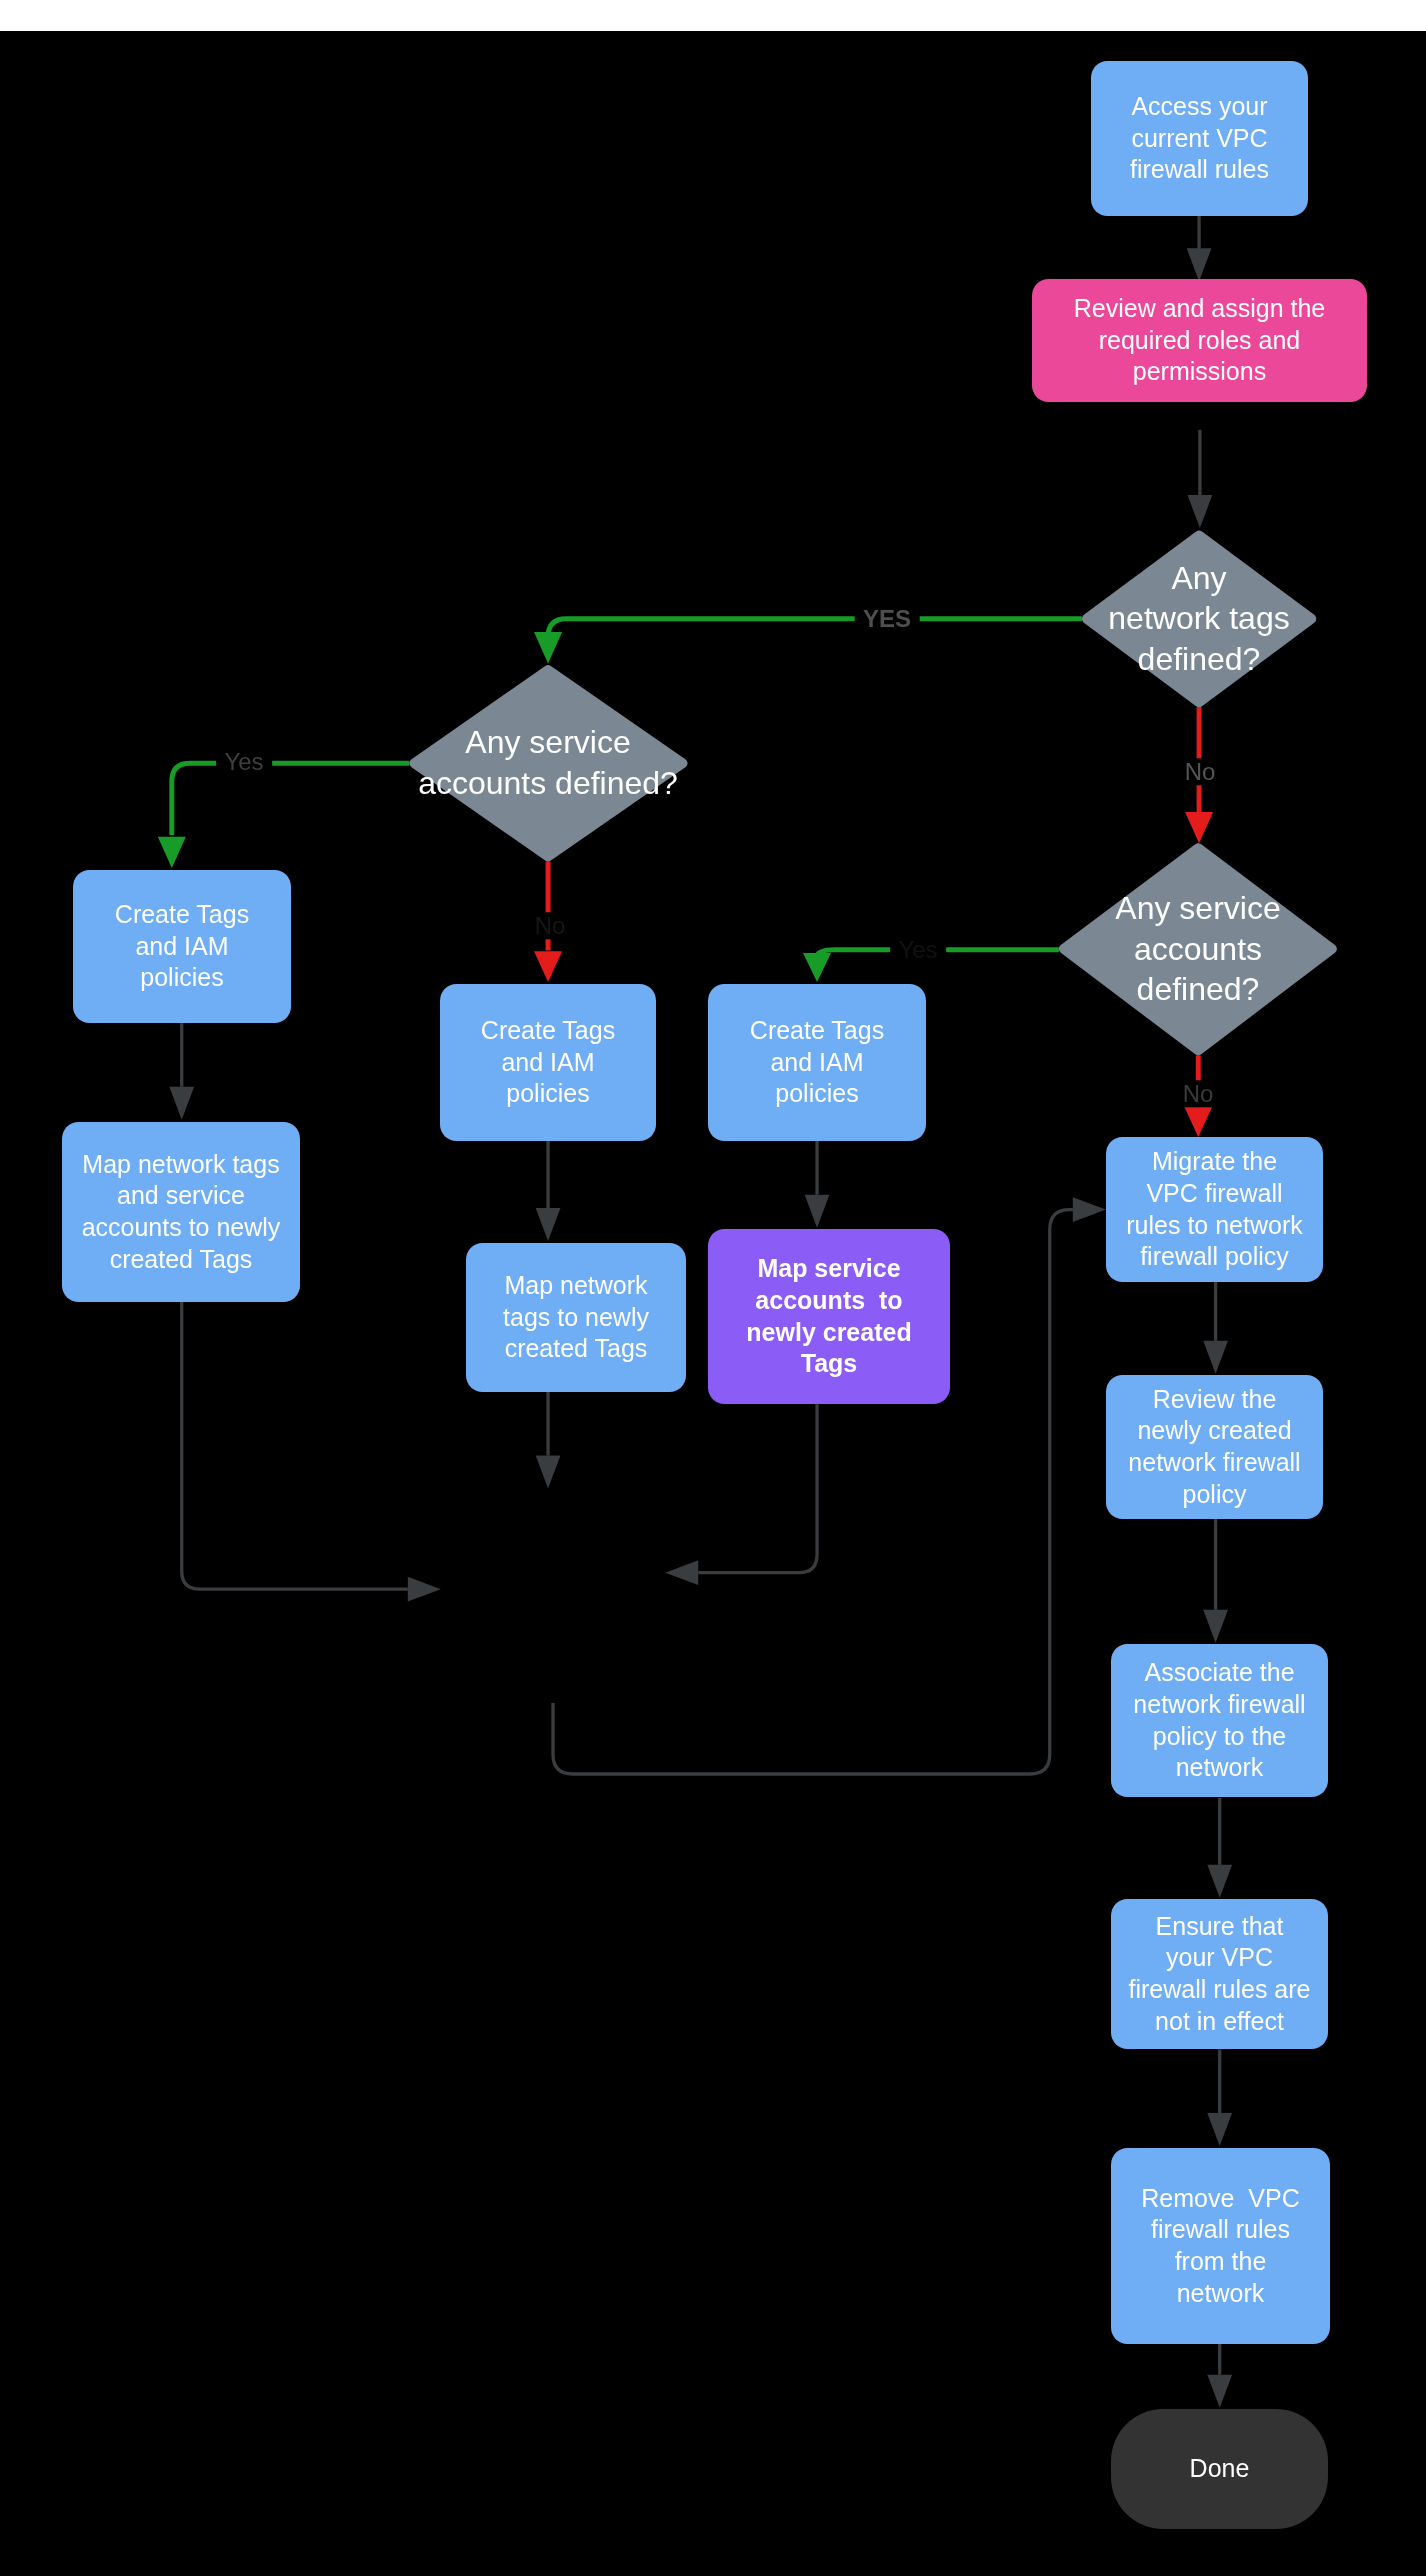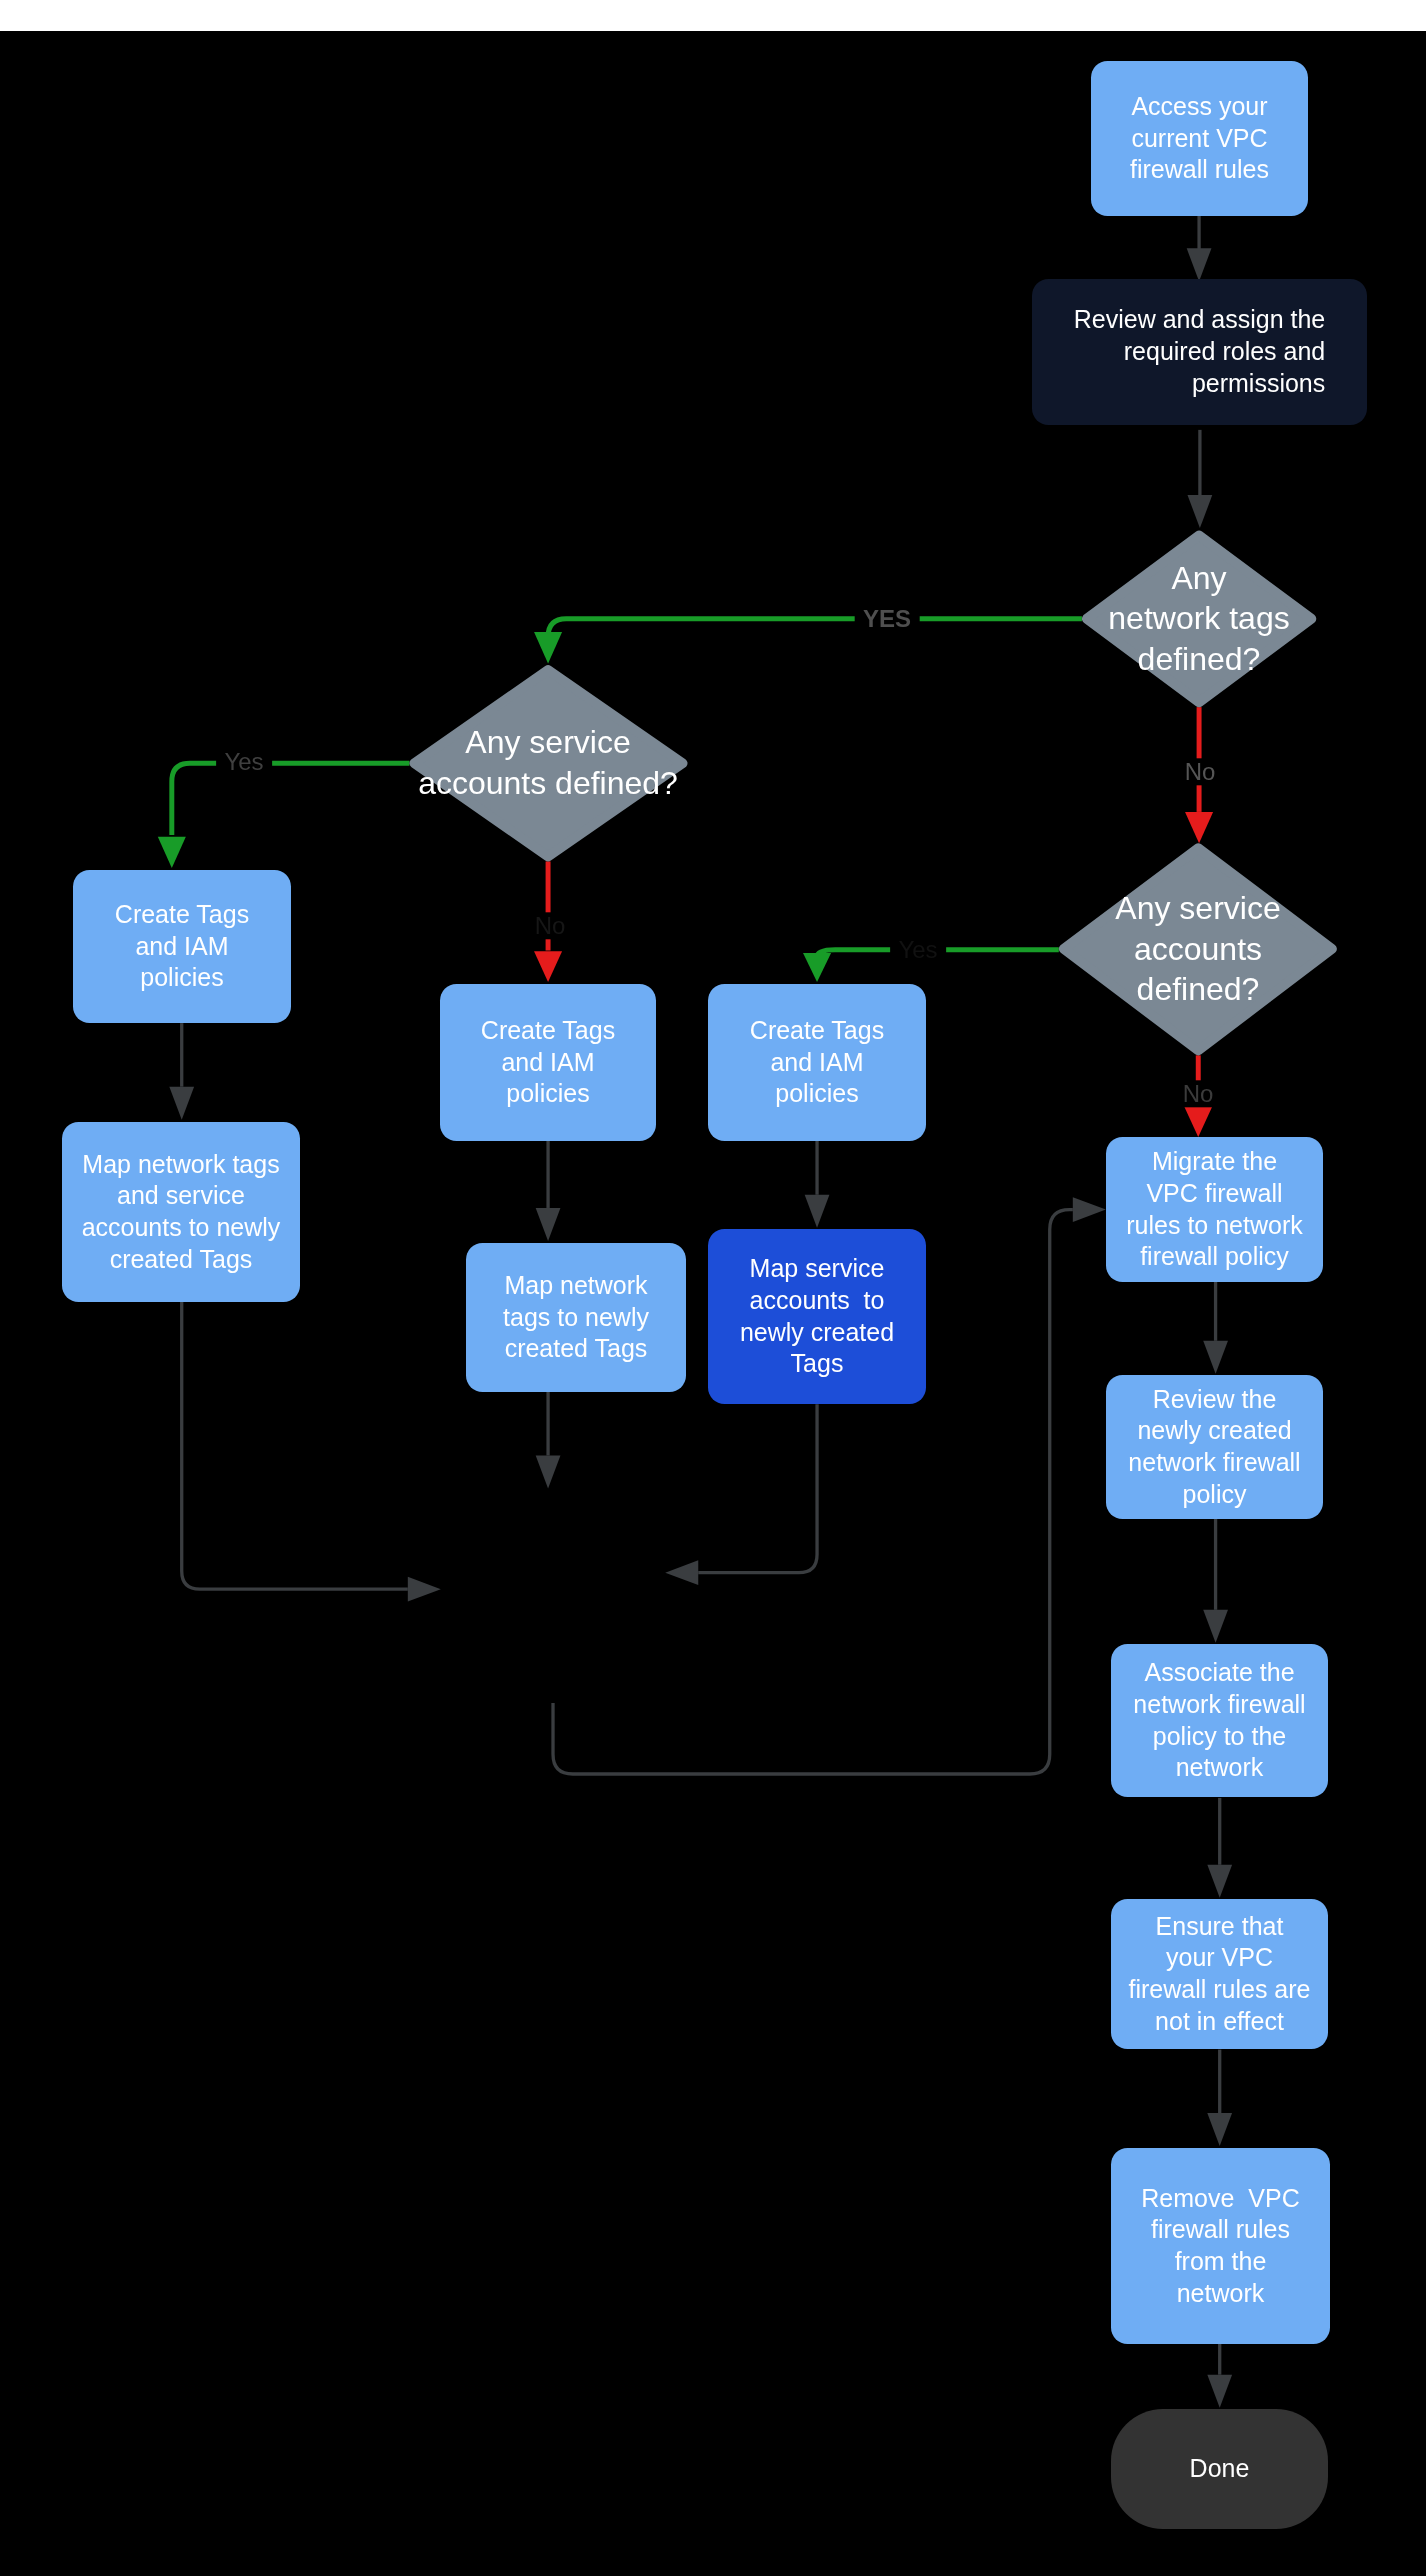--- a/index.html
+++ b/index.html
@@ -95,21 +95,21 @@
       <path d="M1452,1028 L1614,1150 L1452,1273 L1289,1150 Z" stroke="#7b8894" fill="#7b8894"></path>
     </g>
   </svg>
 
   <div class="node" style="left:1091px;top:61px;width:217px;height:155px;background:#6fadf4;">
       <span>Access your
 current VPC
 firewall rules</span>
     </div>
 
-  <div class="node" style="left:1032px;top:279px;width:335px;height:146px;background:#0f172a;text-align:right;">
+  <div class="node" style="left:1032px;top:279px;width:335px;height:123px;background:#ec4899;">
       <span>Review and assign the
 required roles and
 permissions</span>
     </div>
 
   <div class="node" style="left:73px;top:870px;width:218px;height:153px;background:#6fadf4;">
       <span>Create Tags
 and IAM
 policies</span>
     </div>
@@ -132,21 +132,21 @@
 accounts to newly
 created Tags</span>
     </div>
 
   <div class="node" style="left:439px;top:1243px;width:220px;height:149px;background:#6fadf4;margin-left:27px;">
       <span>Map network
 tags to newly
 created Tags</span>
     </div>
 
-  <div class="node" style="left:708px;top:1229px;width:218px;height:175px;background:#1d4ed8;">
+  <div class="node" style="left:708px;top:1229px;width:242px;height:175px;background:#8b5cf6;font-weight:bold;">
       <span>Map service
 accounts  to
 newly created
 Tags</span>
     </div>
 
 
   <div class="node" style="left:1106px;top:1137px;width:217px;height:145px;background:#6fadf4;">
       <span>Migrate the
 VPC firewall

